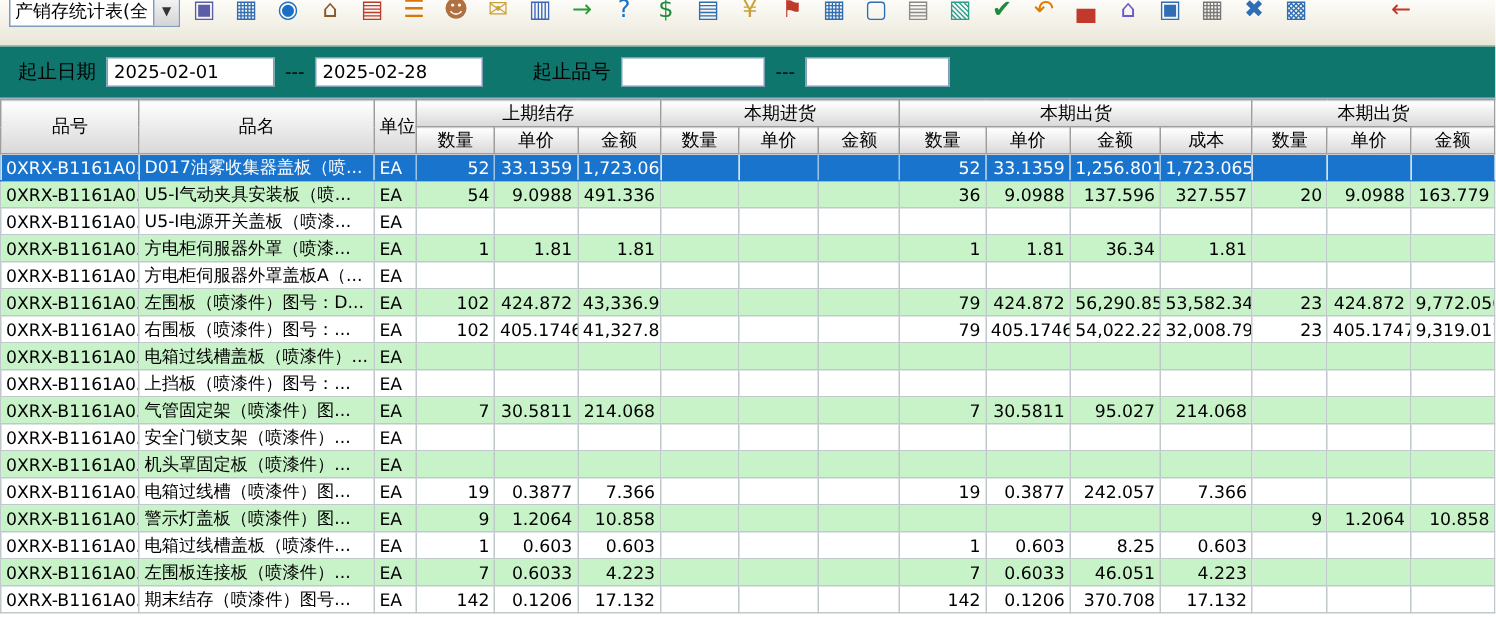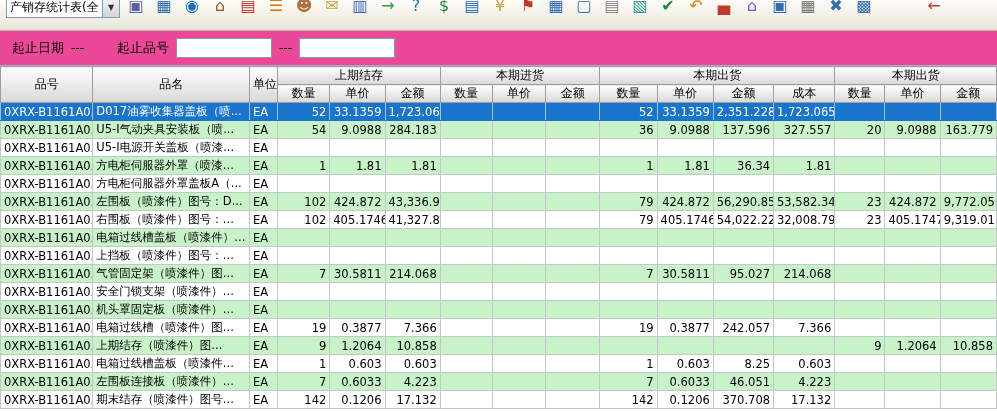--- a/index.html
+++ b/index.html
@@ -25,21 +25,21 @@
     font-size:8px;color:#333;cursor:pointer;
   }
   .tb-icons{display:flex;align-items:center;gap:4px;flex:1;min-width:0;}
   .tb-icon{
     width:24px;height:24px;display:flex;align-items:center;justify-content:center;
     font-size:16px;line-height:1;cursor:pointer;border-radius:2px;flex:0 0 auto;
   }
   .tb-icon.separated{margin-left:42px;}
   
   .filterbar{
-    height:35px;box-sizing:border-box;background:#ec4899;
+    height:35px;box-sizing:border-box;background:#0f766e;
     border-bottom:1px solid #9fb3c4;
     display:flex;align-items:center;padding:0 12px;gap:7px;
   }
   .filter-label{font-size:13px;white-space:nowrap;}
   .filter-label.item{margin-left:26px;}
   .filter-input{
     height:20px;box-sizing:border-box;border:1px solid #7f9db9;background:#fff;
     font-family:inherit;font-size:12px;padding:0 4px;width:112px;
   }
   .filter-input.item{width:96px;}
@@ -95,21 +95,23 @@
       <span class="tb-icon" style="color: rgb(47, 109, 180);">▣</span>
       <span class="tb-icon" style="color: rgb(119, 119, 119);">▦</span>
       <span class="tb-icon" style="color: rgb(47, 109, 180);">✖</span>
       <span class="tb-icon" style="color: rgb(47, 109, 180);">▩</span>
       <span class="tb-icon separated" style="color: rgb(192, 57, 43);">←</span>
     </div>
 </div>
 
 <div class="filterbar">
   <span class="filter-label">起止日期</span>
+  <input class="filter-input" type="text" value="2025-02-01" style="">
   <span class="sep">---</span>
+  <input class="filter-input" type="text" value="2025-02-28" style="">
   <span class="filter-label item">起止品号</span>
   <input class="filter-input item" type="text" value="" style="">
   <span class="sep">---</span>
   <input class="filter-input item" type="text" value="" style="">
 </div>
 
 <table>
   <colgroup>
     <col style="width:92px">
       <col style="width:156px">
@@ -160,33 +162,33 @@
         <td>D017油雾收集器盖板（喷...</td>
         <td>EA</td>
         <td class="num">52</td>
         <td class="num">33.1359</td>
         <td class="num">1,723.065</td>
         <td class="num"></td>
         <td class="num"></td>
         <td class="num"></td>
         <td class="num">52</td>
         <td class="num">33.1359</td>
-        <td class="num">2,351.228</td>
+        <td class="num">1,256.801</td>
         <td class="num">1,723.065</td>
         <td class="num"></td>
         <td class="num"></td>
         <td class="num"></td>
       </tr>
       <tr class="green">
         <td>0XRX-B1161A0...</td>
         <td>U5-I气动夹具安装板（喷...</td>
         <td>EA</td>
         <td class="num">54</td>
         <td class="num">9.0988</td>
-        <td class="num">284.183</td>
+        <td class="num">491.336</td>
         <td class="num"></td>
         <td class="num"></td>
         <td class="num"></td>
         <td class="num">36</td>
         <td class="num">9.0988</td>
         <td class="num">137.596</td>
         <td class="num">327.557</td>
         <td class="num">20</td>
         <td class="num">9.0988</td>
         <td class="num">163.779</td>
@@ -384,21 +386,21 @@
         <td class="num">19</td>
         <td class="num">0.3877</td>
         <td class="num">242.057</td>
         <td class="num">7.366</td>
         <td class="num"></td>
         <td class="num"></td>
         <td class="num"></td>
       </tr>
       <tr class="green">
         <td>0XRX-B1161A0...</td>
-        <td>上期结存（喷漆件）图...</td>
+        <td>警示灯盖板（喷漆件）图...</td>
         <td>EA</td>
         <td class="num">9</td>
         <td class="num">1.2064</td>
         <td class="num">10.858</td>
         <td class="num"></td>
         <td class="num"></td>
         <td class="num"></td>
         <td class="num"></td>
         <td class="num"></td>
         <td class="num"></td>

